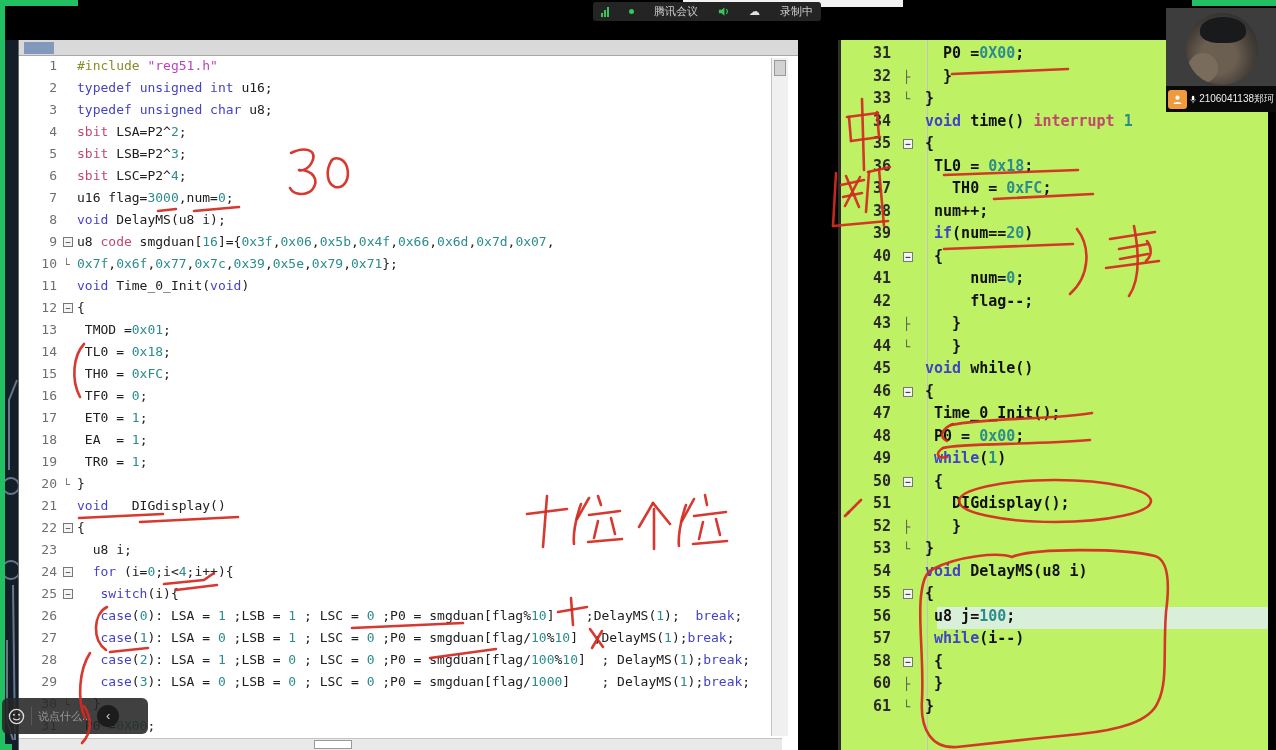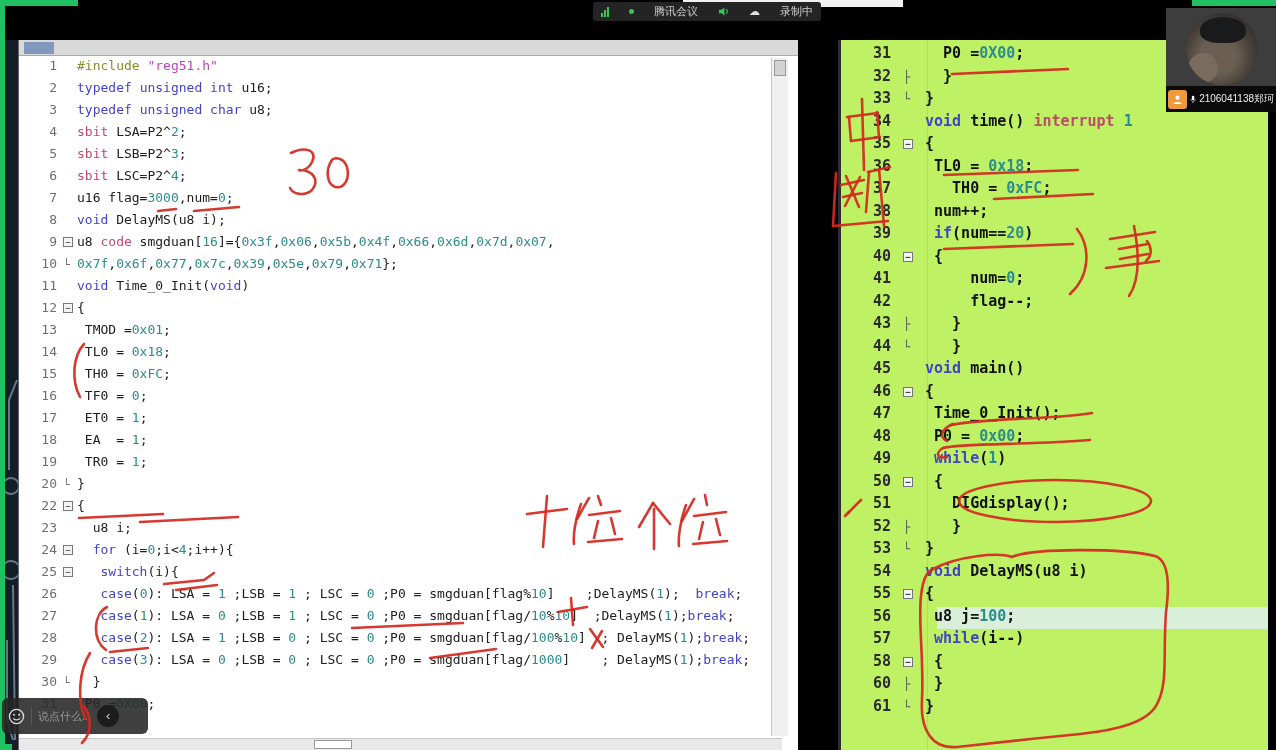--- a/index.html
+++ b/index.html
@@ -161,20 +161,21 @@
       <div class="row"><span class="ln">11</span><span class="gut"></span><span><span class="c-k">void</span><span class="c-p"> Time_0_Init(</span><span class="c-k">void</span><span class="c-p">)</span></span></div>
       <div class="row"><span class="ln">12</span><span class="gut"><span class="foldbox">−</span></span><span><span class="c-p">{</span></span></div>
       <div class="row"><span class="ln">13</span><span class="gut"></span><span><span class="c-p"> TMOD =</span><span class="c-n">0x01</span><span class="c-p">;</span></span></div>
       <div class="row"><span class="ln">14</span><span class="gut"></span><span><span class="c-p"> TL0 = </span><span class="c-n">0x18</span><span class="c-p">;</span></span></div>
       <div class="row"><span class="ln">15</span><span class="gut"></span><span><span class="c-p"> TH0 = </span><span class="c-n">0xFC</span><span class="c-p">;</span></span></div>
       <div class="row"><span class="ln">16</span><span class="gut"></span><span><span class="c-p"> TF0 = </span><span class="c-n">0</span><span class="c-p">;</span></span></div>
       <div class="row"><span class="ln">17</span><span class="gut"></span><span><span class="c-p"> ET0 = </span><span class="c-n">1</span><span class="c-p">;</span></span></div>
       <div class="row"><span class="ln">18</span><span class="gut"></span><span><span class="c-p"> EA  = </span><span class="c-n">1</span><span class="c-p">;</span></span></div>
       <div class="row"><span class="ln">19</span><span class="gut"></span><span><span class="c-p"> TR0 = </span><span class="c-n">1</span><span class="c-p">;</span></span></div>
       <div class="row"><span class="ln">20</span><span class="gut">└</span><span><span class="c-p">}</span></span></div>
+      <div class="row"><span class="ln">21</span><span class="gut"></span><span><span class="c-k">void</span><span class="c-p">   DIGdisplay()</span></span></div>
       <div class="row"><span class="ln">22</span><span class="gut"><span class="foldbox">−</span></span><span><span class="c-p">{</span></span></div>
       <div class="row"><span class="ln">23</span><span class="gut"></span><span><span class="c-p">  u8 i;</span></span></div>
       <div class="row"><span class="ln">24</span><span class="gut"><span class="foldbox">−</span></span><span><span class="c-p">  </span><span class="c-k">for</span><span class="c-p"> (i=</span><span class="c-n">0</span><span class="c-p">;i&lt;</span><span class="c-n">4</span><span class="c-p">;i++){</span></span></div>
       <div class="row"><span class="ln">25</span><span class="gut"><span class="foldbox">−</span></span><span><span class="c-p">   </span><span class="c-k">switch</span><span class="c-p">(i){</span></span></div>
       <div class="row"><span class="ln">26</span><span class="gut"></span><span><span class="c-p">   </span><span class="c-k">case</span><span class="c-p">(</span><span class="c-n">0</span><span class="c-p">): LSA = </span><span class="c-n">1</span><span class="c-p"> ;LSB = </span><span class="c-n">1</span><span class="c-p"> ; LSC = </span><span class="c-n">0</span><span class="c-p"> ;P0 = smgduan[flag%</span><span class="c-n">10</span><span class="c-p">]    ;DelayMS(</span><span class="c-n">1</span><span class="c-p">);  </span><span class="c-k">break</span><span class="c-p">;</span></span></div>
       <div class="row"><span class="ln">27</span><span class="gut"></span><span><span class="c-p">   </span><span class="c-k">case</span><span class="c-p">(</span><span class="c-n">1</span><span class="c-p">): LSA = </span><span class="c-n">0</span><span class="c-p"> ;LSB = </span><span class="c-n">1</span><span class="c-p"> ; LSC = </span><span class="c-n">0</span><span class="c-p"> ;P0 = smgduan[flag/</span><span class="c-n">10</span><span class="c-p">%</span><span class="c-n">10</span><span class="c-p">]  ;DelayMS(</span><span class="c-n">1</span><span class="c-p">);</span><span class="c-k">break</span><span class="c-p">;</span></span></div>
       <div class="row"><span class="ln">28</span><span class="gut"></span><span><span class="c-p">   </span><span class="c-k">case</span><span class="c-p">(</span><span class="c-n">2</span><span class="c-p">): LSA = </span><span class="c-n">1</span><span class="c-p"> ;LSB = </span><span class="c-n">0</span><span class="c-p"> ; LSC = </span><span class="c-n">0</span><span class="c-p"> ;P0 = smgduan[flag/</span><span class="c-n">100</span><span class="c-p">%</span><span class="c-n">10</span><span class="c-p">]  ; DelayMS(</span><span class="c-n">1</span><span class="c-p">);</span><span class="c-k">break</span><span class="c-p">;</span></span></div>
       <div class="row"><span class="ln">29</span><span class="gut"></span><span><span class="c-p">   </span><span class="c-k">case</span><span class="c-p">(</span><span class="c-n">3</span><span class="c-p">): LSA = </span><span class="c-n">0</span><span class="c-p"> ;LSB = </span><span class="c-n">0</span><span class="c-p"> ; LSC = </span><span class="c-n">0</span><span class="c-p"> ;P0 = smgduan[flag/</span><span class="c-n">1000</span><span class="c-p">]    ; DelayMS(</span><span class="c-n">1</span><span class="c-p">);</span><span class="c-k">break</span><span class="c-p">;</span></span></div>
       <div class="row"><span class="ln">30</span><span class="gut">└</span><span><span class="c-p">  }</span></span></div>
       <div class="row"><span class="ln">31</span><span class="gut"></span><span><span class="c-p"> P0 =</span><span class="c-n">0X00</span><span class="c-p">;</span></span></div>
@@ -197,21 +198,21 @@
       <div class="row"><span class="ln">35</span><span class="gut"><span class="foldbox">−</span></span><span><span class="c-p">{</span></span></div>
       <div class="row"><span class="ln">36</span><span class="gut"></span><span><span class="c-p"> TL0 = </span><span class="c-n">0x18</span><span class="c-p">;</span></span></div>
       <div class="row"><span class="ln">37</span><span class="gut"></span><span><span class="c-p">   TH0 = </span><span class="c-n">0xFC</span><span class="c-p">;</span></span></div>
       <div class="row"><span class="ln">38</span><span class="gut"></span><span><span class="c-p"> num++;</span></span></div>
       <div class="row"><span class="ln">39</span><span class="gut"></span><span><span class="c-p"> </span><span class="c-k">if</span><span class="c-p">(num==</span><span class="c-n">20</span><span class="c-p">)</span></span></div>
       <div class="row"><span class="ln">40</span><span class="gut"><span class="foldbox">−</span></span><span><span class="c-p"> {</span></span></div>
       <div class="row"><span class="ln">41</span><span class="gut"></span><span><span class="c-p">     num=</span><span class="c-n">0</span><span class="c-p">;</span></span></div>
       <div class="row"><span class="ln">42</span><span class="gut"></span><span><span class="c-p">     flag--;</span></span></div>
       <div class="row"><span class="ln">43</span><span class="gut">├</span><span><span class="c-p">   }</span></span></div>
       <div class="row"><span class="ln">44</span><span class="gut">└</span><span><span class="c-p">   }</span></span></div>
-      <div class="row"><span class="ln">45</span><span class="gut"></span><span><span class="c-k">void</span><span class="c-p"> main()</span></span></div>
+      <div class="row"><span class="ln">45</span><span class="gut"></span><span><span class="c-k">void</span><span class="c-p"> while()</span></span></div>
       <div class="row"><span class="ln">46</span><span class="gut"><span class="foldbox">−</span></span><span><span class="c-p">{</span></span></div>
       <div class="row"><span class="ln">47</span><span class="gut"></span><span><span class="c-p"> Time_0_Init();</span></span></div>
       <div class="row"><span class="ln">48</span><span class="gut"></span><span><span class="c-p"> P0 = </span><span class="c-n">0x00</span><span class="c-p">;</span></span></div>
       <div class="row"><span class="ln">49</span><span class="gut"></span><span><span class="c-p"> </span><span class="c-k">while</span><span class="c-p">(</span><span class="c-n">1</span><span class="c-p">)</span></span></div>
       <div class="row"><span class="ln">50</span><span class="gut"><span class="foldbox">−</span></span><span><span class="c-p"> {</span></span></div>
       <div class="row"><span class="ln">51</span><span class="gut"></span><span><span class="c-p">   DIGdisplay();</span></span></div>
       <div class="row"><span class="ln">52</span><span class="gut">├</span><span><span class="c-p">   }</span></span></div>
       <div class="row"><span class="ln">53</span><span class="gut">└</span><span><span class="c-p">}</span></span></div>
       <div class="row"><span class="ln">54</span><span class="gut"></span><span><span class="c-k">void</span><span class="c-p"> DelayMS(u8 i)</span></span></div>
       <div class="row"><span class="ln">55</span><span class="gut"><span class="foldbox">−</span></span><span><span class="c-p">{</span></span></div>

